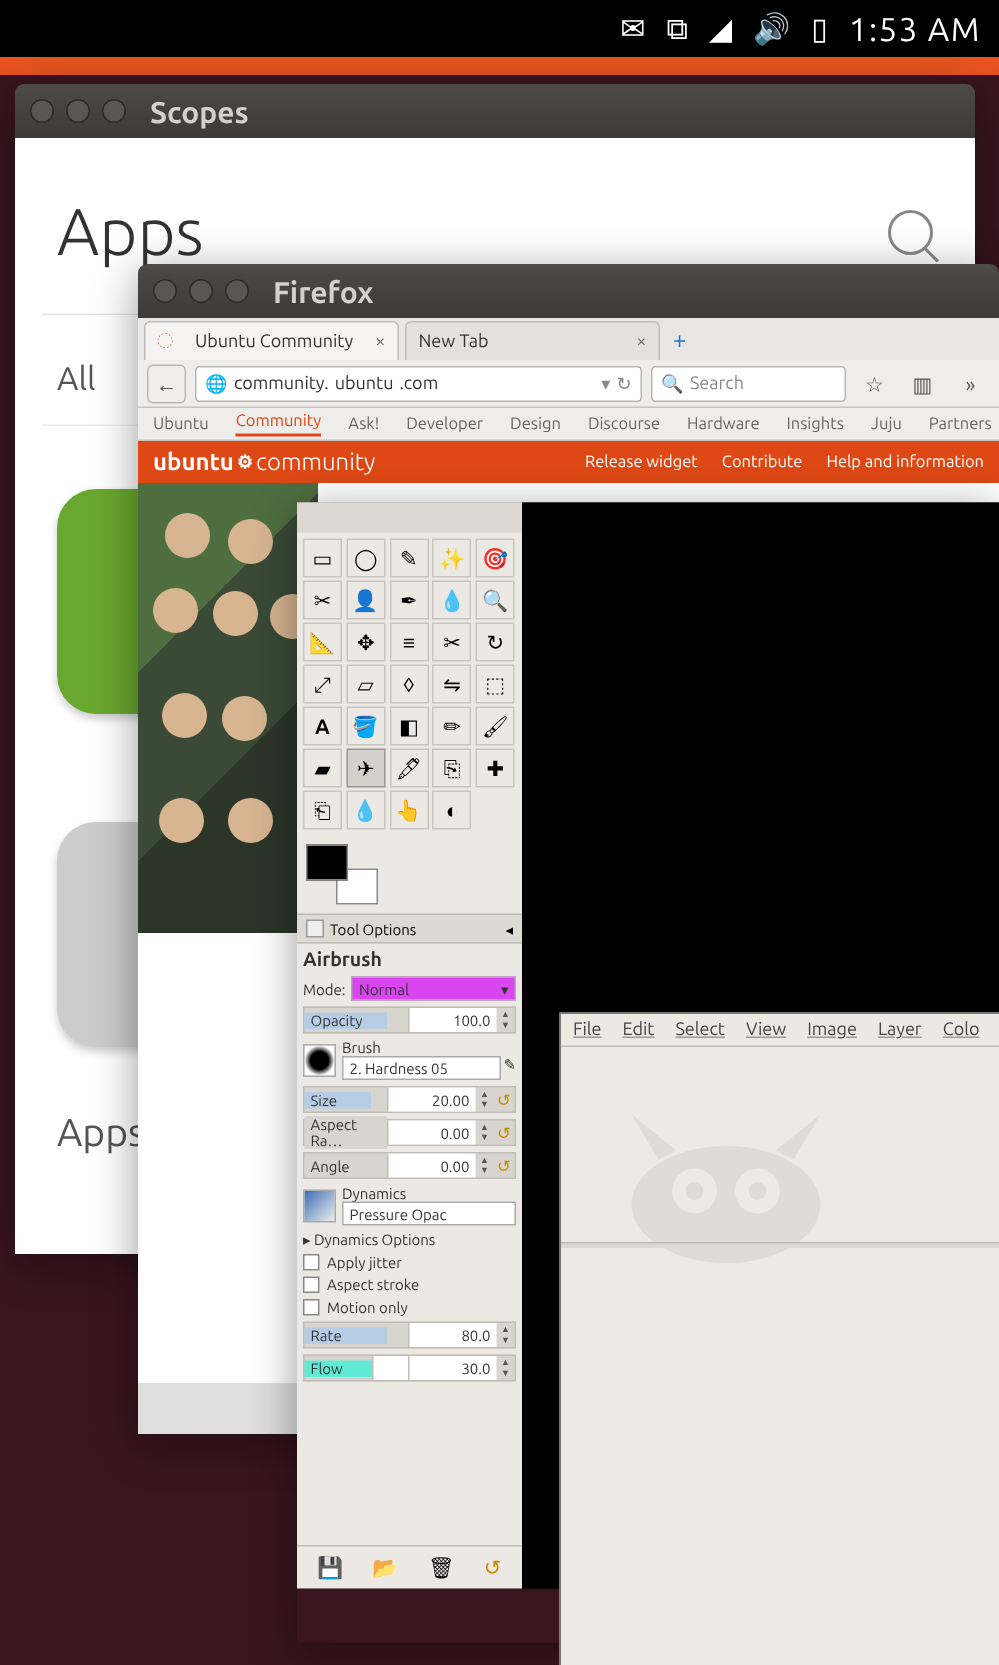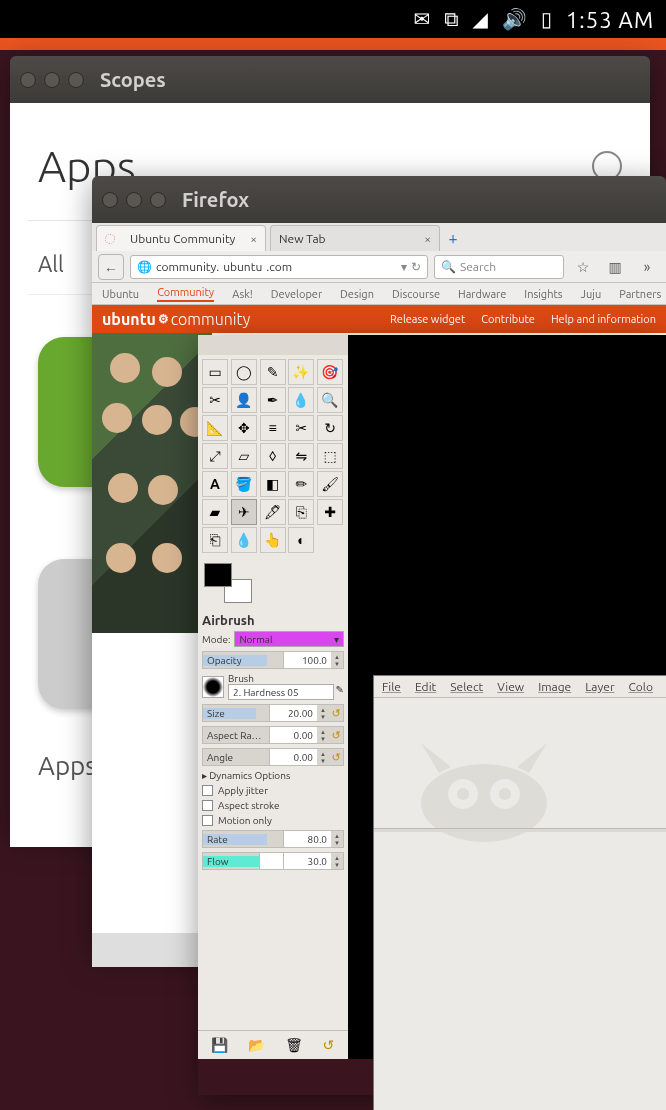--- a/index.html
+++ b/index.html
@@ -2,21 +2,21 @@
 <html><head>
 <meta charset="utf-8">
 <style>
   * { box-sizing: border-box; margin: 0; padding: 0; font-family: "Ubuntu", "Helvetica Neue", sans-serif; }
   body { width: 666px; height: 1110px; background: #3a1520; overflow: hidden; position: relative; }
   .status-bar { position: absolute; top: 0; left: 0; right: 0; height: 38px; background: #000; color: #fff; display: flex; justify-content: flex-end; align-items: center; gap: 14px; padding: 0 12px; font-size: 22px; }
   .status-time { font-weight: 400; letter-spacing: 1px; }
   .status-icon { font-size: 20px; }
   .orange-strip { position: absolute; top: 38px; left: 0; right: 0; height: 12px; background: #e95420; }
   .window { position: absolute; border-radius: 6px 6px 0 0; box-shadow: 0 6px 30px rgba(0,0,0,0.4); }
-  .titlebar { height: 47px; background: linear-gradient(#4d4a47,#3c3b37); display: flex; align-items: center; padding: 0 10px; border-radius: 6px 6px 0 0; gap: 8px; }
+  .titlebar { height: 36px; background: linear-gradient(#4d4a47,#3c3b37); display: flex; align-items: center; padding: 0 10px; border-radius: 6px 6px 0 0; gap: 8px; }
   .titlebar.active { background: linear-gradient(#4a4744,#3c3a36); }
   .wbuttons { display: flex; gap: 8px; }
   .wbtn { width: 16px; height: 16px; border-radius: 50%; background: #5a5652; border: 1px solid #2d2b29; }
   .wbtn.close-active { background: #e95420; }
   .wtitle { color: #d3d1cf; font-weight: 700; font-size: 20px; margin-left: 8px; }
   .scopes-body { background: #fff; width: 100%; height: calc(100% - 36px); padding: 18px; display: flex; flex-direction: column; gap: 12px; }
   .apps-header { display: flex; justify-content: space-between; align-items: center; padding: 20px 10px 30px; border-bottom: 1px solid #e5e5e5; }
   .apps-header h1 { font-size: 44px; font-weight: 300; color: #333; }
   .search-glass { width: 30px; height: 30px; border: 2px solid #888; border-radius: 50%; position: relative; }
   .search-glass::after { content:""; position:absolute; width:2px; height:12px; background:#888; transform: rotate(-45deg); bottom:-8px; right:-2px; }
@@ -60,21 +60,21 @@
   .sw-fg { position:absolute; top:0; left:0; width:28px; height:24px; background:#000; border:1px solid #888; }
   .sw-bg { position:absolute; bottom:0; right:0; width:28px; height:24px; background:#fff; border:1px solid #888; }
   .opt-header { background:#ddd9d3; font-size:10px; padding:3px 6px; display:flex; align-items:center; gap:4px; border-top:1px solid #c0bdb8; border-bottom:1px solid #c0bdb8;}
   .opt-header .sq { width:12px; height:12px; border:1px solid #999; background:#eee;}
   .opt-body { padding:4px 4px 8px; font-size:10px; color:#333; display:flex; flex-direction:column; gap:4px; }
   .opt-title { font-weight:700; font-size:13px; }
   .mode-row { display:flex; align-items:center; gap:4px; }
   .mode-select { flex:1; background:#d946ef; border:1px solid #aaa; height:16px; font-size:10px; display:flex; align-items:center; justify-content:space-between; padding:0 4px; }
   .slider-row { display:flex; align-items:center; height:18px; border:1px solid #c0bdb8; background:#d8d4ce; }
   .slider-row .label { flex:1; padding:0 4px; background:linear-gradient(90deg,#b7cde5 0 80%, #d8d4ce 80% 100%); font-size:10px;}
-  .slider-row .val { width:48px; text-align:right; padding:0 4px; background:#fff; border-left:1px solid #c0bdb8; height:100%; display:flex; align-items:center; justify-content:flex-end; font-size:10px;}
+  .slider-row .val { width:59px; text-align:right; padding:0 4px; background:#fff; border-left:1px solid #c0bdb8; height:100%; display:flex; align-items:center; justify-content:flex-end; font-size:10px;}
   .slider-row .stepper { width:12px; display:flex; flex-direction:column; font-size:6px; text-align:center; color:#555;}
   .slider-row .reset { width:14px; text-align:center; color:#c88a00; font-size:11px;}
   .brush-row { display:flex; align-items:center; gap:4px; }
   .brush-sw { width:22px; height:22px; border:1px solid #aaa; background: radial-gradient(circle,#000 0 6px, #fff 10px); }
   .brush-label { font-size:10px; }
   .brush-name { flex:1; border:1px solid #aaa; background:#fff; font-size:10px; height:16px; padding:0 4px; display:flex; align-items:center; overflow:hidden; }
   .check-row { display:flex; align-items:center; gap:5px; font-size:10px; }
   .cb { width:11px; height:11px; border:1px solid #888; background:#fff; }
   .expander { font-size:10px; color:#333; }
   .toolbox-footer { margin-top:auto; display:flex; justify-content:space-around; padding:6px 4px; border-top:1px solid #c0bdb8; font-size:14px; }
@@ -252,20 +252,25 @@
         <div class="tool">💧</div>
         <div class="tool">👆</div>
         <div class="tool">◐</div>
       </div>
       <div class="swatch">
         <div class="swatch-box">
           <div class="sw-bg"></div>
           <div class="sw-fg"></div>
         </div>
       </div>
+      <div class="opt-header">
+        <span class="sq"></span>
+        <span>Tool Options</span>
+        <span style="margin-left:auto;">◂</span>
+      </div>
       <div class="opt-body">
         <div class="opt-title">Airbrush</div>
         <div class="mode-row">
           <span>Mode:</span>
           <div class="mode-select">
             <span>Normal</span>
               <span>▾</span>
           </div>
         </div>
         <div class="slider-row">
@@ -293,20 +298,27 @@
           <div class="label" style="background:#d8d4ce;">Aspect Ra…</div>
           <div class="val">0.00</div>
           <div class="stepper">▲<br>▼</div>
           <div class="reset">↺</div>
         </div>
         <div class="slider-row">
           <div class="label" style="background:#d8d4ce;">Angle</div>
           <div class="val">0.00</div>
           <div class="stepper">▲<br>▼</div>
           <div class="reset">↺</div>
+        </div>
+        <div class="brush-row">
+          <div class="brush-sw" style="background:linear-gradient(135deg,#3b6fb5,#eee);"></div>
+          <div style="flex:1;">
+            <div class="brush-label">Dynamics</div>
+            <div class="brush-name">Pressure Opac</div>
+          </div>
         </div>
         <div class="expander">▸ <span>Dynamics Options</span></div>
         <div class="check-row">
             <span class="cb"></span>
             <span>Apply jitter</span>
           </div>
         <div class="check-row">
             <span class="cb"></span>
             <span>Aspect stroke</span>
           </div>

